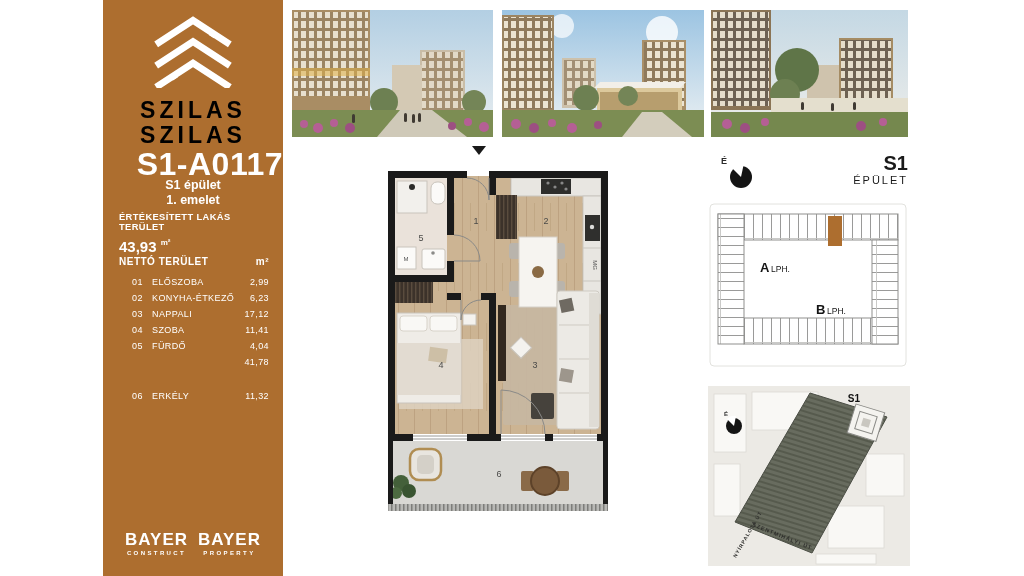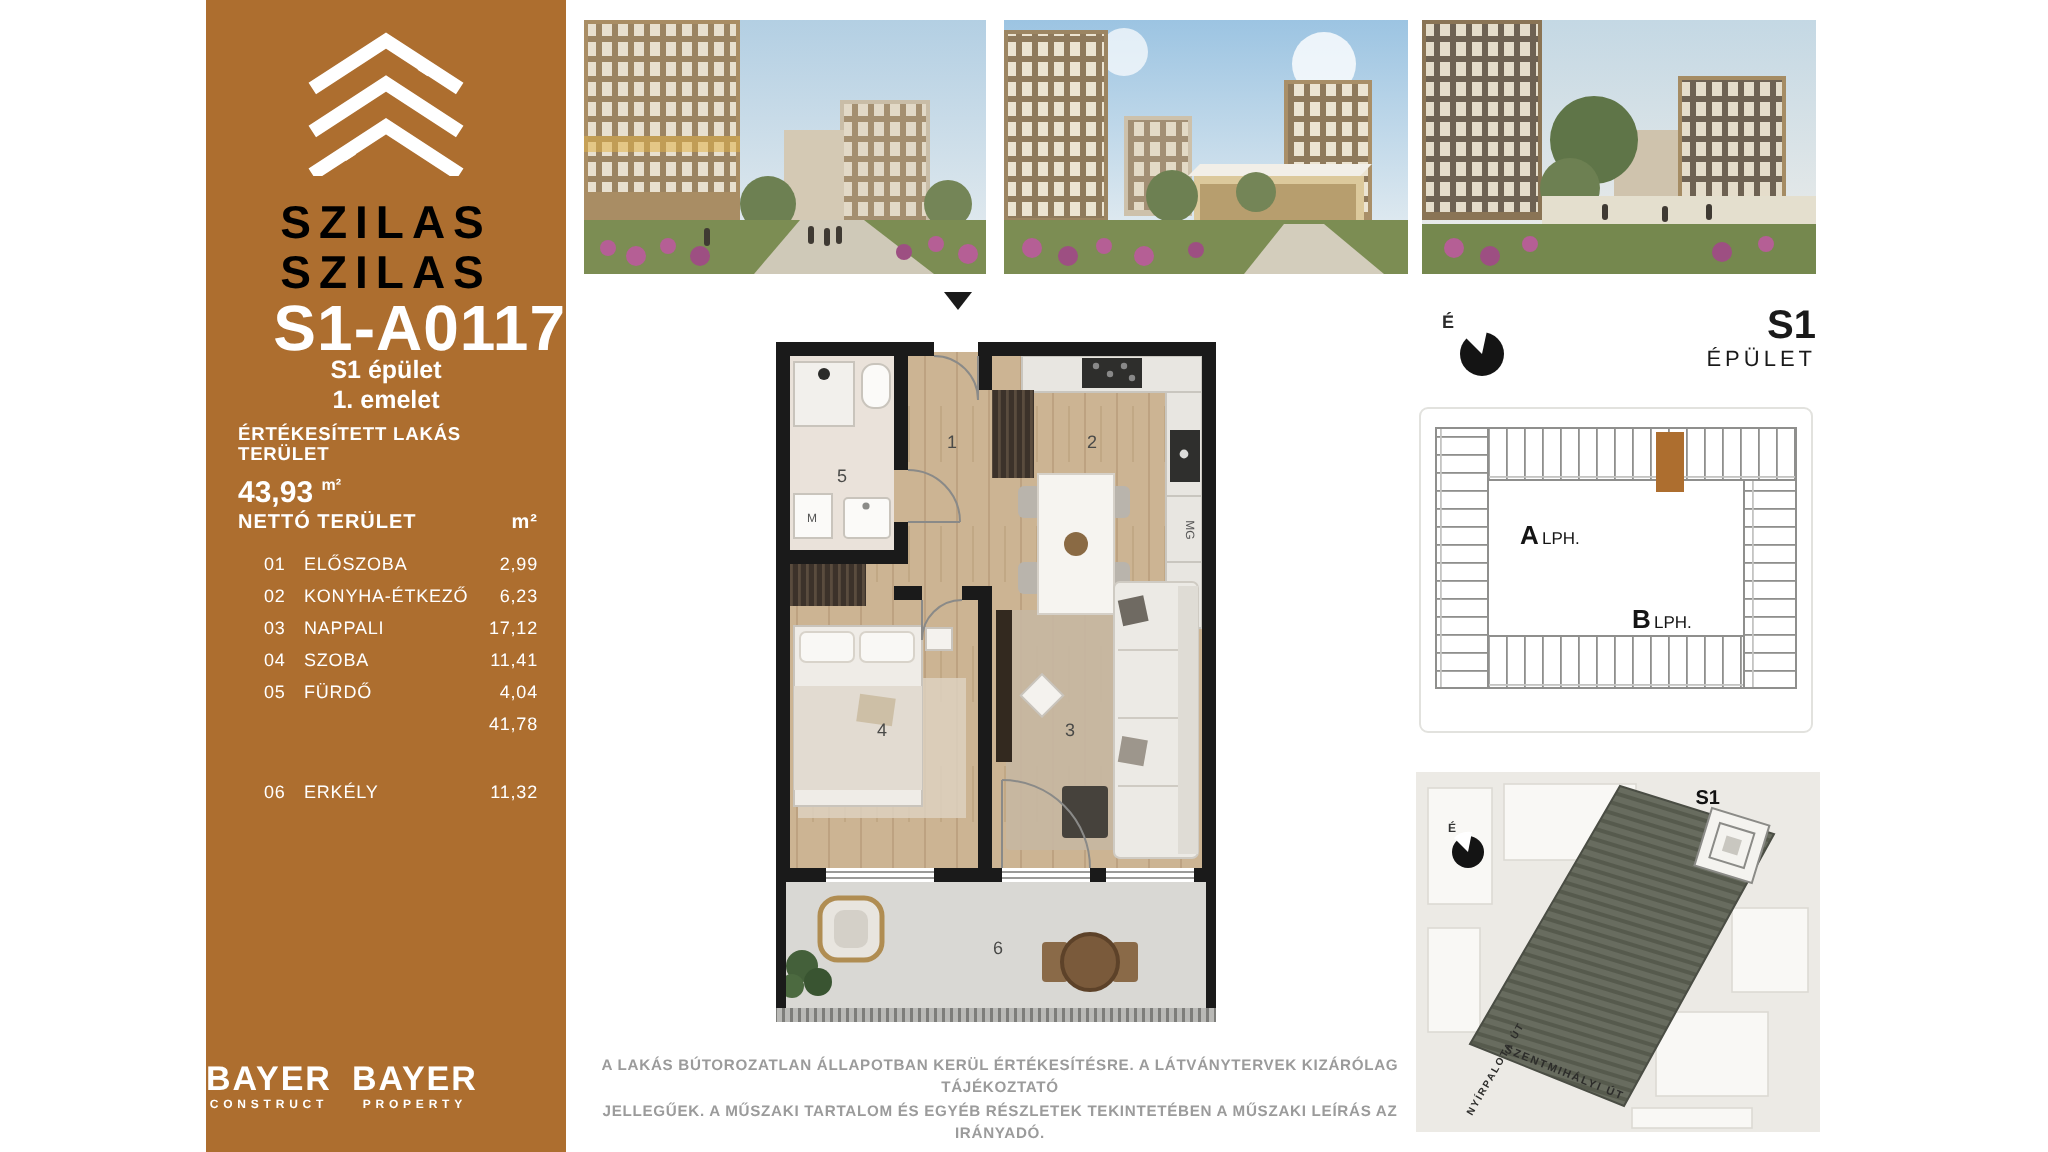--- a/index.html
+++ b/index.html
@@ -22,21 +22,21 @@
   .sold-value .u { font-size:8px; vertical-align:top; font-weight:bold; }
   .net { position:absolute; left:16px; top:256px; width:150px; font-size:9px; }
   .net-head { display:flex; justify-content:space-between; font-size:10px; font-weight:bold;
     letter-spacing:.5px; margin-bottom:10px;align-items:flex-end; }
   .net-row { display:flex; margin-bottom:6px; letter-spacing:.4px;padding-left:13px; }
   .net-row .n { width:20px; }
   .net-row .nm { flex:1; }
   .net-row .a { text-align:right; }
   .net-subtotal { text-align:right; margin-top:2px; margin-bottom:6px; letter-spacing:.4px; }
   .net-balcony { margin-top:24px; }
-  .bayer-row { position:absolute; left:0; bottom:20px; width:180px; display:flex; gap:10px; }
+  .bayer-row { position:absolute; left:0; bottom:20px; width:180px; display:flex; justify-content:center; gap:10px; }
   .bayer { text-align:center; color:#fff; }
   .bayer .b1 { font-size:17px; font-weight:900; letter-spacing:1px; line-height:1; }
   .bayer .b2 { font-size:6px; font-weight:bold; letter-spacing:2.4px; margin-top:2px; }
 
   
   .photo { position:absolute; top:10px; height:127px; overflow:hidden; }
   .photo svg { display:block; }
 
   
   .plan { position:absolute; left:383px; top:143px; width:232px; height:372px; }
@@ -481,18 +481,14 @@
       <g>
         <text x="16" y="30" font-size="6" fill="#333" font-weight="bold">É</text>
         <circle cx="26" cy="40" r="8" fill="#141414"></circle>
         <path d="M26 40 L19 33 A10 10 0 0 1 28 30 Z" fill="#ffffff"></path>
       </g>
       <text font-size="5.5" font-weight="bold" fill="#2d2d2b" letter-spacing="1" transform="translate(44,140) rotate(22)">SZENTMIHÁLYI ÚT</text>
       <text font-size="5" font-weight="bold" fill="#2d2d2b" letter-spacing="1" transform="translate(28,172) rotate(-60)">NYÍRPALOTA ÚT</text>
     </svg>
   </div>
 
-  <div class="disclaimer">
-    <div>A LAKÁS BÚTOROZATLAN ÁLLAPOTBAN KERÜL ÉRTÉKESÍTÉSRE. A LÁTVÁNYTERVEK KIZÁRÓLAG TÁJÉKOZTATÓ</div>
-    <div>JELLEGŰEK. A MŰSZAKI TARTALOM ÉS EGYÉB RÉSZLETEK TEKINTETÉBEN A MŰSZAKI LEÍRÁS AZ IRÁNYADÓ.</div>
-  </div>
 
 </div>
 
 </body></html>

